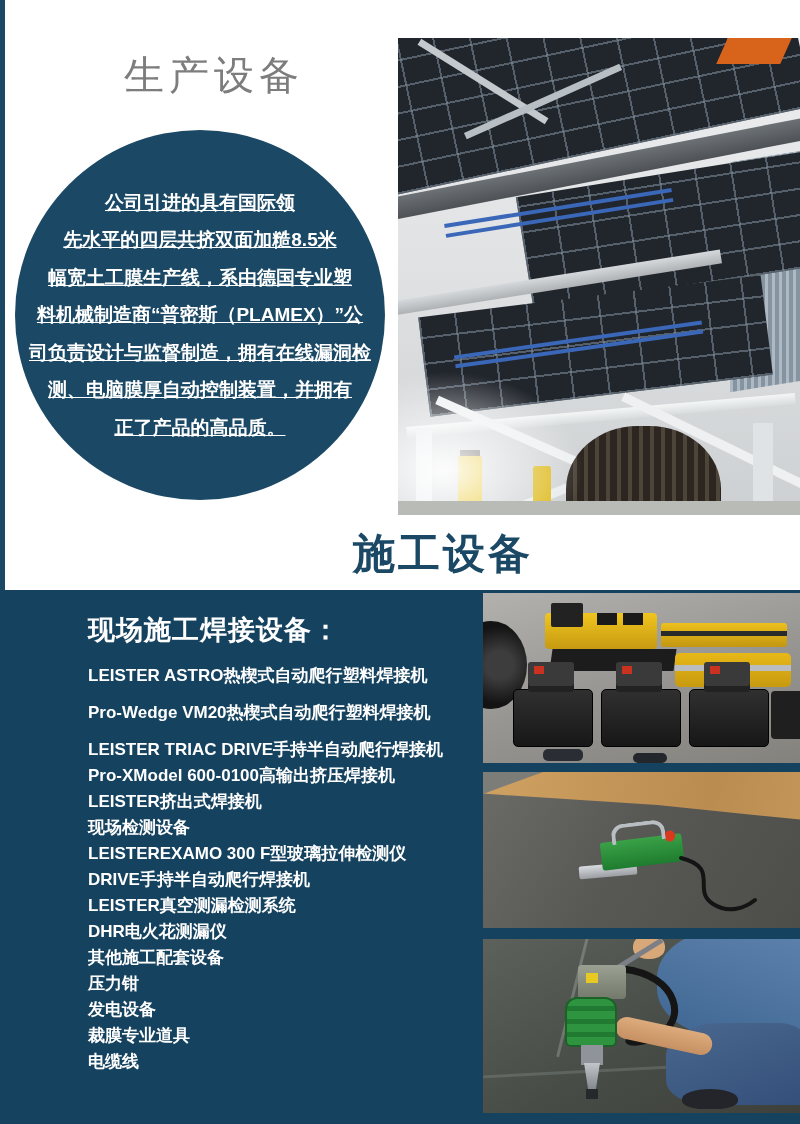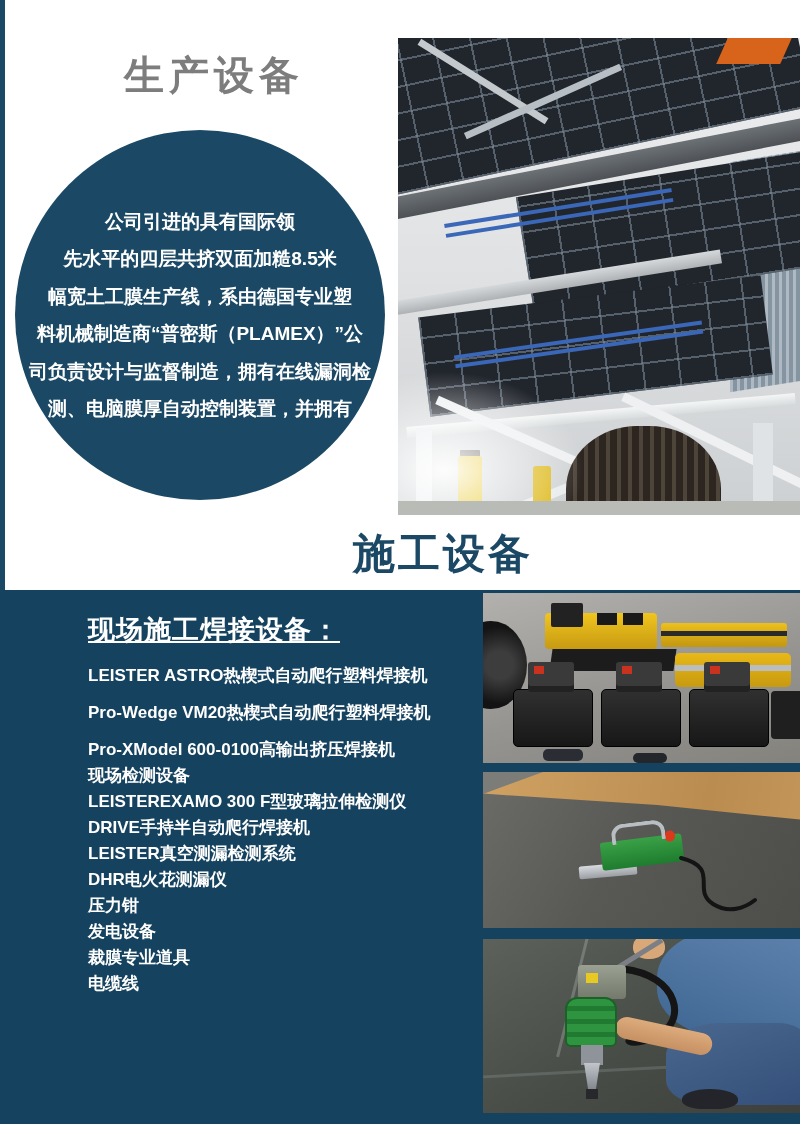--- a/index.html
+++ b/index.html
@@ -7,32 +7,32 @@
   body {
     position:relative; background:#ffffff; overflow:hidden;
     font-family:"Liberation Sans","DejaVu Sans",sans-serif;
   }
   .abs { position:absolute; }
 
   
   #left-line { left:0; top:0; width:5px; height:590px; background:#1b4965; }
 
   #prod-title {
-    left:124px; top:48px; font-size:40px; font-weight:bold;
+    left:124px; top:48px; font-size:40px; font-weight:normal;
     color:#7d7d7d; letter-spacing:5px; white-space:nowrap;
   }
 
   #intro-circle {
     left:15px; top:130px; width:370px; height:370px; border-radius:50%;
     background:#1b4965; overflow:hidden;
     display:flex; flex-direction:column; align-items:center; justify-content:center;
   }
   .circle-line {
     color:#ffffff; font-weight:bold; font-size:19px; line-height:37.5px;
-    white-space:nowrap; text-align:center;
+    white-space:nowrap; text-align:center;text-decoration:underline;
   }
 
   
   #factory-photo {
     left:398px; top:38px; width:402px; height:477px; overflow:hidden;
     background:linear-gradient(180deg,#eeeef0 0%,#dfe1e3 50%,#cdd0d2 100%);
   }
   #factory-photo > div { position:absolute; }
   .grid-dark {
     background-color:#21252c;
@@ -78,21 +78,21 @@
   #constr-title {
     left:0; top:526px; width:800px; text-align:center;
     font-size:42px; font-weight:bold; color:#1b4965; letter-spacing:3px;margin-left:43px;
   }
 
   
   #dark-section { left:0; top:590px; width:800px; height:534px; background:#15425f; }
 
   #equip-heading {
     left:88px; top:612px; color:#ffffff; font-weight:bold;
-    font-size:27px; letter-spacing:1px; white-space:nowrap;text-decoration:underline;
+    font-size:27px; letter-spacing:1px; white-space:nowrap;
   }
   #equip-list { left:88px; top:663px; width:390px; }
   .equip-item {
     color:#ffffff; font-weight:bold; font-size:17px; line-height:26px; white-space:nowrap;
   }
   .equip-item:nth-child(-n+2) { margin-bottom:11px; }
 
   
   .side-photo { left:483px; width:317px; overflow:hidden; }
   .side-photo > div, .side-photo > svg { position:absolute; }
@@ -173,20 +173,21 @@
 
 <div class="abs" id="prod-title">生产设备</div>
 
 <div class="abs" id="intro-circle">
     <div class="circle-line">公司引进的具有国际领</div>
     <div class="circle-line">先水平的四层共挤双面加糙8.5米</div>
     <div class="circle-line">幅宽土工膜生产线，系由德国专业塑</div>
     <div class="circle-line">料机械制造商“普密斯（PLAMEX）”公</div>
     <div class="circle-line">司负责设计与监督制造，拥有在线漏洞检</div>
     <div class="circle-line">测、电脑膜厚自动控制装置，并拥有</div>
+    <div class="circle-line">正了产品的高品质。</div>
   </div>
 
 <div class="abs" id="factory-photo">
   <div class="f-wall"></div>
   <div class="f-panel1 grid-dark"></div>
   <div class="f-strut1"></div>
   <div class="f-strut2"></div>
   <div class="f-beam1"></div>
   <div class="f-panel2 grid-dark"></div>
   <div class="f-rail1"></div>
@@ -209,26 +210,29 @@
 
 <div class="abs" id="constr-title">施工设备</div>
 
 <div class="abs" id="dark-section"></div>
 
 <div class="abs" id="equip-heading">现场施工焊接设备：</div>
 
 <div class="abs" id="equip-list">
     <div class="equip-item">LEISTER ASTRO热楔式自动爬行塑料焊接机</div>
     <div class="equip-item">Pro-Wedge VM20热楔式自动爬行塑料焊接机</div>
+    <div class="equip-item">LEISTER TRIAC DRIVE手持半自动爬行焊接机</div>
     <div class="equip-item">Pro-XModel 600-0100高输出挤压焊接机</div>
+    <div class="equip-item">LEISTER挤出式焊接机</div>
     <div class="equip-item">现场检测设备</div>
     <div class="equip-item">LEISTEREXAMO 300 F型玻璃拉伸检测仪</div>
     <div class="equip-item">DRIVE手持半自动爬行焊接机</div>
     <div class="equip-item">LEISTER真空测漏检测系统</div>
     <div class="equip-item">DHR电火花测漏仪</div>
+    <div class="equip-item">其他施工配套设备</div>
     <div class="equip-item">压力钳</div>
     <div class="equip-item">发电设备</div>
     <div class="equip-item">裁膜专业道具</div>
     <div class="equip-item">电缆线</div>
   </div>
 
 <div class="abs side-photo" id="photo-welders">
   <div class="c-tire"></div>
   <div class="c-mach1">
     <div class="c-mach1-panel"></div>

